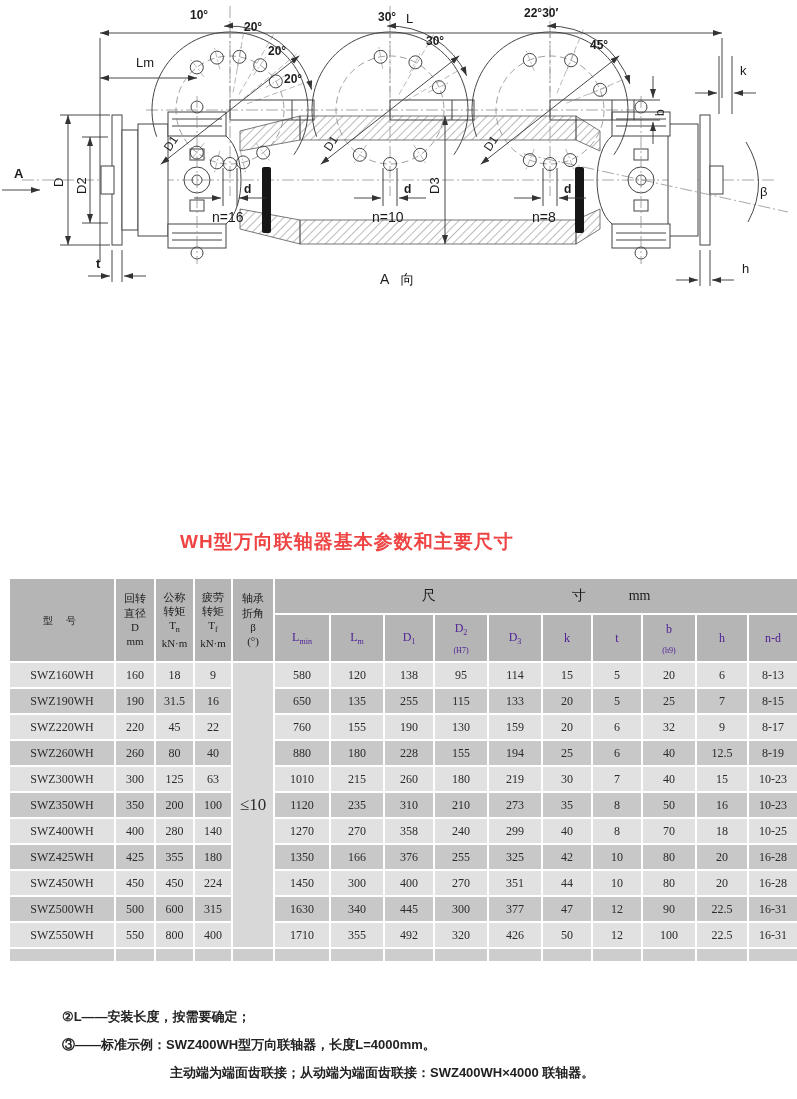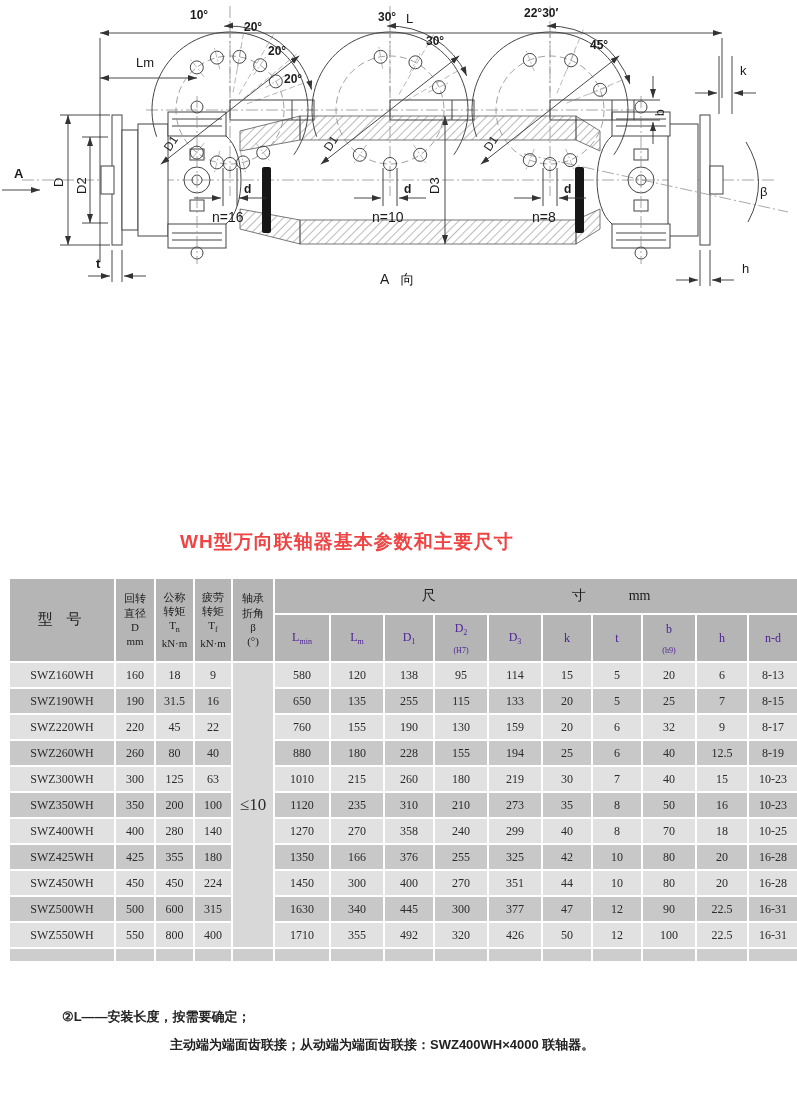--- a/index.html
+++ b/index.html
@@ -7,21 +7,21 @@
        font-family:"Liberation Sans",sans-serif;}
   svg text{font-family:"Liberation Sans",sans-serif;fill:#1a1a1a}
   .drawing{position:absolute;left:0;top:0}
   .views{position:absolute;left:0;top:294}
   .page-title{position:absolute;top:529px;left:180px;width:610px;
       font-size:19px;font-weight:bold;color:#ef4444;letter-spacing:1px}
   table.params{position:absolute;top:577px;left:8px;width:781px;border-collapse:separate;
       border-spacing:2px;table-layout:fixed;font-family:"Liberation Serif",serif;color:#2b2b2b}
   .hcell{background:#b5b5b5;text-align:center;font-size:11px;line-height:1.3;
       vertical-align:middle;color:#1d1d1d;font-family:"Liberation Sans",sans-serif}
-  .model-h{font-size:15px;letter-spacing:5px;font-family:Liberation Serif, serif}
+  .model-h{font-size:10px;letter-spacing:5px;font-family:Liberation Sans, sans-serif}
   .ser{font-family:"Liberation Serif",serif}
   .size-span{height:32px;font-size:14px;vertical-align:middle}
   .m1{margin-right:136px}
   .m2{margin-right:43px}
   .sub-h{background:#b5b5b5;height:44px;text-align:center;font-size:12px;vertical-align:middle;
       font-family:"Liberation Serif",serif;color:#4c1d95}
   .hsub{font-size:8px}
   .hnote{font-size:8px;margin-top:9px}
   tbody td{background:#e1e1e1;text-align:center;font-size:12px;height:22px;vertical-align:middle}
   tbody tr.dark td{background:#c8c8c8}
@@ -573,14 +573,15 @@
         <td></td>
         <td></td>
         <td></td>
         <td></td>
       </tr>
     </tbody>
 </table>
 
 <div class="notes">
   <div class="note-line ind1">②L——安装长度，按需要确定；</div>
+  <div class="note-line ind1">③——标准示例：SWZ400WH型万向联轴器，长度L=4000mm。</div>
   <div class="note-line ind2">主动端为端面齿联接；从动端为端面齿联接：SWZ400WH×4000 联轴器。</div>
 </div>
 
 </body></html>

